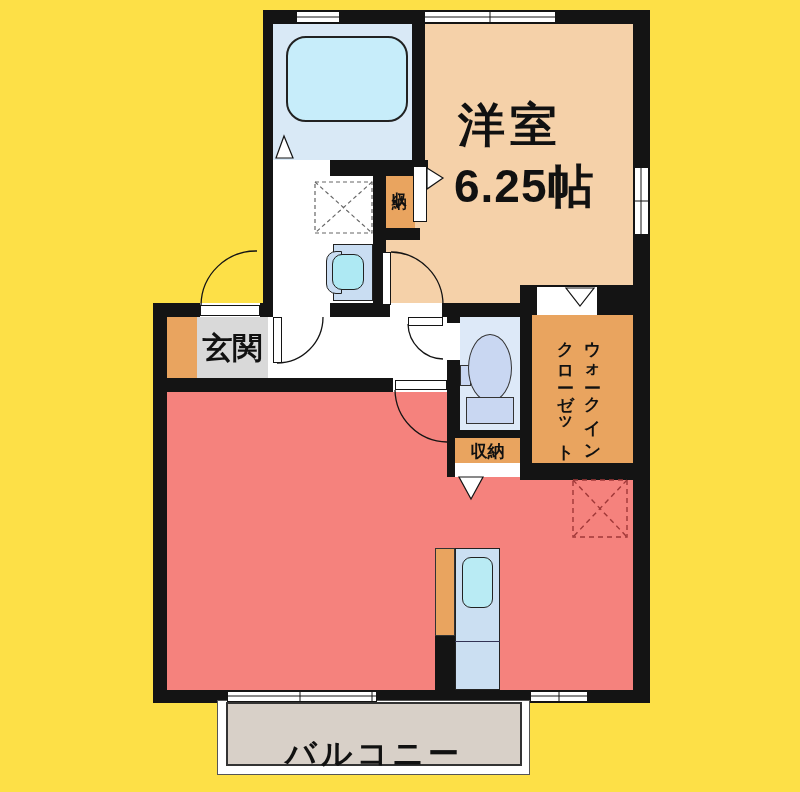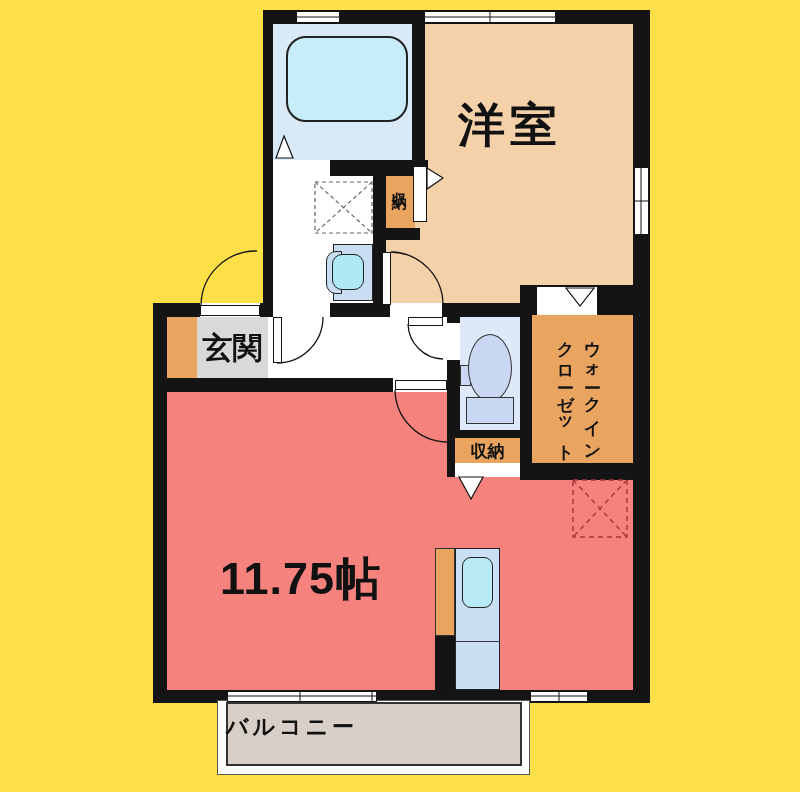--- a/index.html
+++ b/index.html
@@ -128,27 +128,27 @@
       <line x1="635" y1="201" x2="648" y2="201"></line>
       <line x1="227" y1="696" x2="377" y2="696"></line>
       <line x1="300" y1="691" x2="300" y2="701"></line>
       <line x1="372" y1="691" x2="372" y2="701"></line>
       <line x1="530" y1="696" x2="588" y2="696"></line>
       <line x1="559" y1="691" x2="559" y2="701"></line>
     </g>
   </svg>
 
   <div class="lbl" style="left:458px;top:98px;font-size:47px;letter-spacing:5px;">洋室</div>
+  <div class="lbl" style="left:454px;top:160px;font-size:46px;letter-spacing:1px;">6.25帖</div>
 
-  <div class="lbl" style="left:220px;top:553px;font-size:45px;letter-spacing:1px;">11.75帖</div>
 
   <div class="lbl" style="left:197px;top:331px;width:71px;text-align:center;font-size:30px;">玄関</div>
 
   <div class="lbl vtext" style="left:391px;top:180px;font-size:15px;letter-spacing:3px;">収納</div>
 
   <div class="lbl" style="left:455px;top:442px;width:65px;text-align:center;font-size:17px;">収納</div>
 
   <div class="lbl vtext" style="left:552px;top:330px;height:132px;font-size:17px;letter-spacing:5px;line-height:27px;">ウォークイン
 クローゼット</div>
 
-  <div class="lbl" style="left:226px;top:714px;width:296px;font-size:22px;letter-spacing:4px;">バルコニー</div>
+  <div class="lbl" style="left:226px;top:736px;width:296px;text-align:center;font-size:31px;letter-spacing:4px;">バルコニー</div>
 
 </div>
 
 </body></html>

